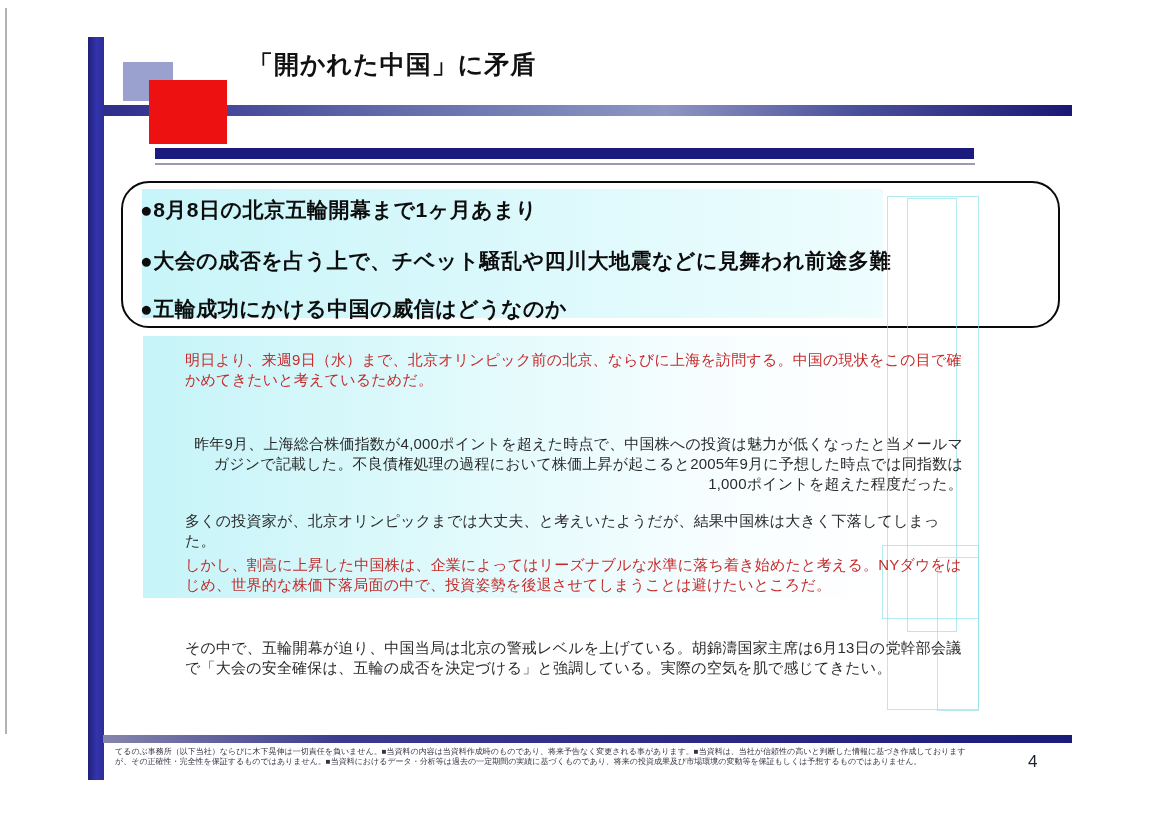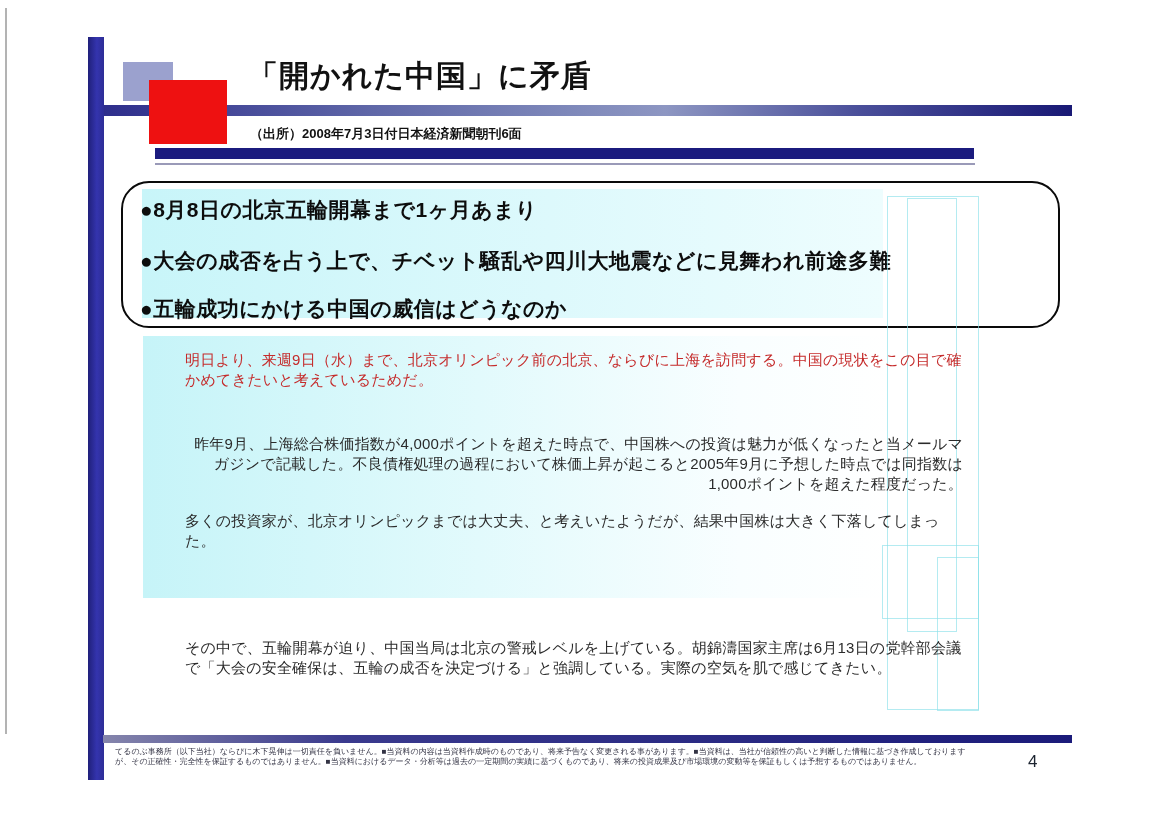--- a/index.html
+++ b/index.html
@@ -13,21 +13,21 @@
     background:linear-gradient(to right,#20207a 0%,#3434ae 55%,#2d2d96 100%);}
   .top-gradient-bar{position:absolute;left:104px;top:105px;width:968px;height:11px;
     background:linear-gradient(to right,#2e2e8c 0%,#6068a8 28%,#7e88ba 48%,#8d96c2 58%,#4a4f9a 78%,#191975 100%);}
   .lavender-square{position:absolute;left:123px;top:62px;width:50px;height:39px;background:#9ba1ce;}
   .red-square{position:absolute;left:149px;top:80px;width:78px;height:64px;background:#ee1111;}
   .second-bar{position:absolute;left:155px;top:148px;width:819px;height:11px;background:#1b1b7e;}
   .thin-line{position:absolute;left:155px;top:163px;width:820px;height:2px;background:#9a9ab8;}
   .bottom-bar{position:absolute;left:103px;top:735px;width:969px;height:8px;
     background:linear-gradient(to right,#8585ac 0%,#3a3a8e 25%,#1b1b7a 100%);}
   
-  .page-title{position:absolute;left:248px;top:56px;font-size:30px;font-weight:bold;color:#111111;
+  .page-title{position:absolute;left:248px;top:48px;font-size:25px;font-weight:bold;color:#111111;
     letter-spacing:1px;white-space:nowrap;}
   .source-note{position:absolute;left:250px;top:125px;font-size:13px;font-weight:bold;color:#111111;white-space:nowrap;}
   
   .rounded-box{position:absolute;left:121px;top:181px;width:935px;height:143px;
     border:2px solid #0a0a0a;border-radius:28px;background:transparent;}
   .bullets-bg{position:absolute;left:142px;top:189px;width:741px;height:129px;
     background:linear-gradient(to right,#c8f5f9 0%,#ddf9fc 55%,#eefdfe 100%);}
   .bullet-line{position:absolute;left:140px;font-size:21px;font-weight:bold;color:#0d0d0d;
     letter-spacing:0.5px;white-space:nowrap;}
   .bullet-1{top:196px;} .bullet-2{top:247px;} .bullet-3{top:295px;}
@@ -55,37 +55,37 @@
 
   <div class="left-edge-line"></div>
   <div class="vertical-bar"></div>
   <div class="top-gradient-bar"></div>
   <div class="lavender-square"></div>
   <div class="red-square"></div>
   <div class="second-bar"></div>
   <div class="thin-line"></div>
 
   <div class="page-title">「開かれた中国」に矛盾</div>
-  <div class="source-note">（出所）2008年7月3日付日本経済新聞朝刊6面</div>
 
   <div class="bullets-bg"></div>
   <div class="rounded-box"></div>
   <div class="bullet-line bullet-1">●8月8日の北京五輪開幕まで1ヶ月あまり</div>
   <div class="bullet-line bullet-2">●大会の成否を占う上で、チベット騒乱や四川大地震などに見舞われ前途多難</div>
   <div class="bullet-line bullet-3">●五輪成功にかける中国の威信はどうなのか</div>
 
   <div class="body-bg"></div>
   <div class="faint-rect faint-rect-1"></div>
   <div class="faint-rect faint-rect-2"></div>
   <div class="faint-rect faint-rect-3"></div>
   <div class="faint-rect faint-rect-4"></div>
 
   <div class="para red para-1">明日より、来週9日（水）まで、北京オリンピック前の北京、ならびに上海を訪問する。中国の現状をこの目で確かめてきたいと考えているためだ。</div>
   <div class="para black para-2">昨年9月、上海総合株価指数が4,000ポイントを超えた時点で、中国株への投資は魅力が低くなったと当メールマガジンで記載した。不良債権処理の過程において株価上昇が起こると2005年9月に予想した時点では同指数は1,000ポイントを超えた程度だった。</div>
   <div class="para black para-3">多くの投資家が、北京オリンピックまでは大丈夫、と考えいたようだが、結果中国株は大きく下落してしまった。</div>
+  <div class="para red para-4">しかし、割高に上昇した中国株は、企業によってはリーズナブルな水準に落ち着き始めたと考える。NYダウをはじめ、世界的な株価下落局面の中で、投資姿勢を後退させてしまうことは避けたいところだ。</div>
   <div class="para black para-5">その中で、五輪開幕が迫り、中国当局は北京の警戒レベルを上げている。胡錦濤国家主席は6月13日の党幹部会議で「大会の安全確保は、五輪の成否を決定づける」と強調している。実際の空気を肌で感じてきたい。</div>
 
   <div class="bottom-bar"></div>
   <div class="disclaimer">
     <div class="disclaimer-line">てるのぶ事務所（以下当社）ならびに木下晃伸は一切責任を負いません。■当資料の内容は当資料作成時のものであり、将来予告なく変更される事があります。■当資料は、当社が信頼性の高いと判断した情報に基づき作成しております</div>
     <div class="disclaimer-line">が、その正確性・完全性を保証するものではありません。■当資料におけるデータ・分析等は過去の一定期間の実績に基づくものであり、将来の投資成果及び市場環境の変動等を保証もしくは予想するものではありません。</div>
   </div>
   <div class="page-number">4</div>
 
 </div>

